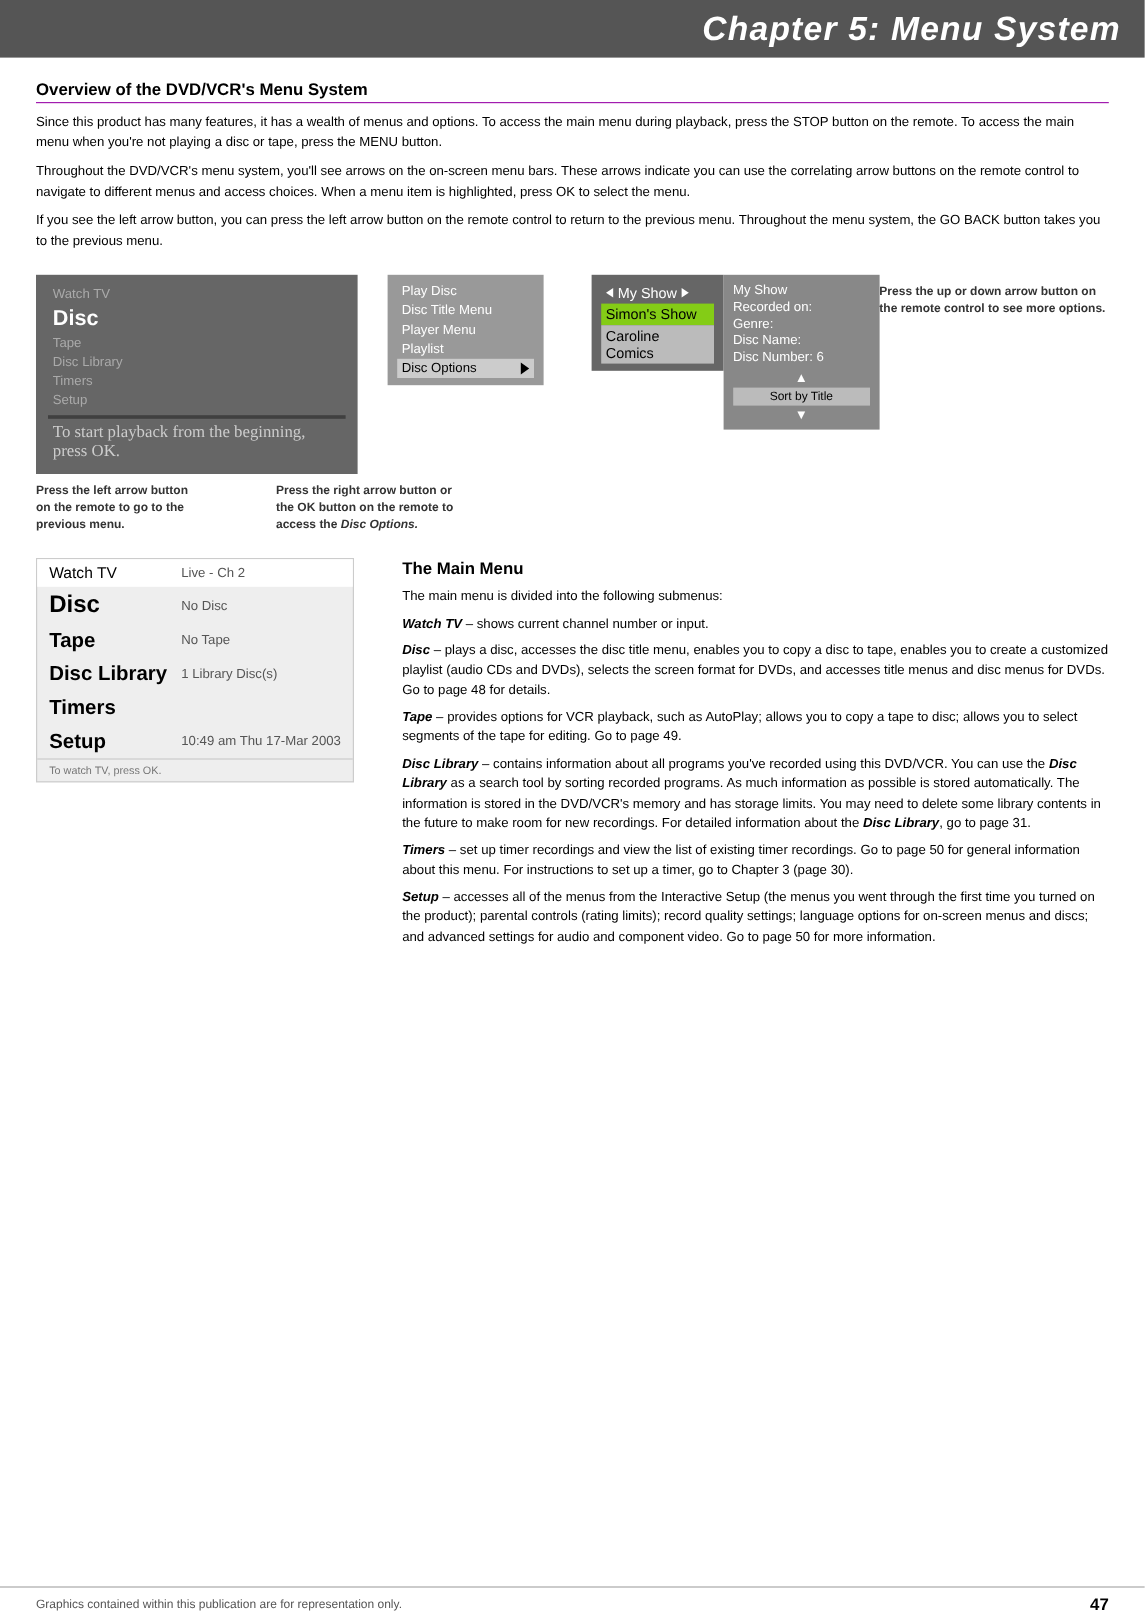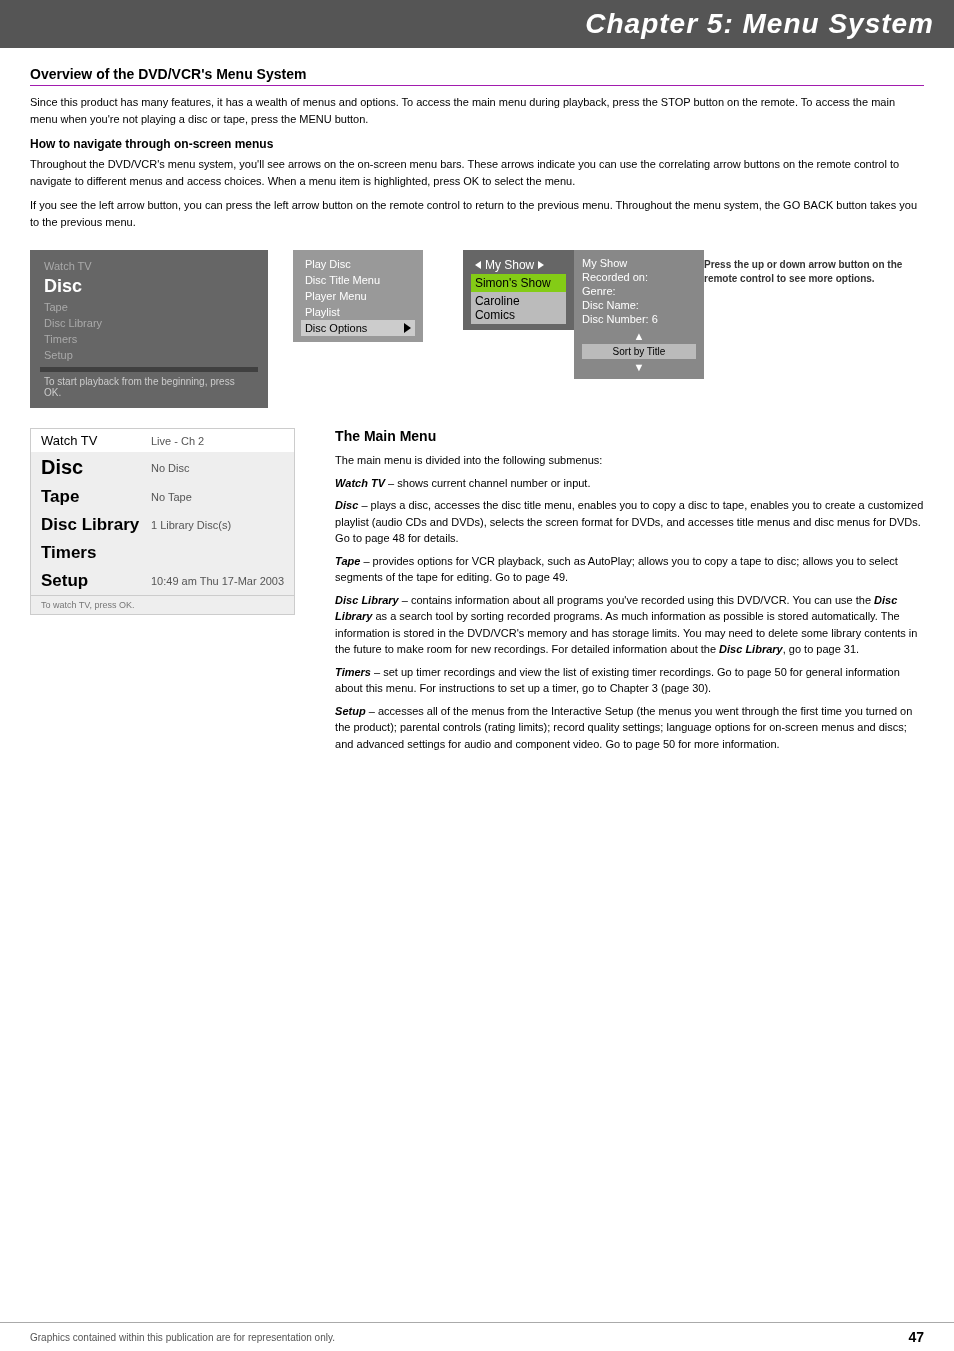--- a/index.html
+++ b/index.html
@@ -225,51 +225,58 @@
 <div class="chapter-header">
   <span>Chapter 5: Menu System</span>
 </div>
 
 <div class="main-content">
 
   <div class="section-title">Overview of the DVD/VCR's Menu System</div>
 
   <p class="body-text">Since this product has many features, it has a wealth of menus and options. To access the main menu during playback, press the STOP button on the remote. To access the main menu when you're not playing a disc or tape, press the MENU button.</p>
 
-  <div class="sub-heading">How to navigate through on-screen menus</div>
   <p class="body-text">Throughout the DVD/VCR's menu system, you'll see arrows on the on-screen menu bars. These arrows indicate you can use the correlating arrow buttons on the remote control to navigate to different menus and access choices. When a menu item is highlighted, press OK to select the menu.</p>
   <p class="body-text">If you see the left arrow button, you can press the left arrow button on the remote control to return to the previous menu. Throughout the menu system, the GO BACK button takes you to the previous menu.</p>
 
   <div class="diagrams-container-top">
 
     <div class="diag-left-group">
       <div class="diag-screens-row">
 
         <div style="background:#666; padding:8px 10px; min-width:130px; color:#fff;">
           <div style="font-size:11px; color:#aaa; padding:2px 4px;">Watch TV</div>
           <div style="font-size:18px; font-weight:bold; color:#fff; padding:2px 4px;">Disc</div>
           <div style="font-size:11px; color:#aaa; padding:2px 4px;">Tape</div>
           <div style="font-size:11px; color:#aaa; padding:2px 4px;">Disc Library</div>
           <div style="font-size:11px; color:#aaa; padding:2px 4px;">Timers</div>
           <div style="font-size:11px; color:#aaa; padding:2px 4px;">Setup</div>
-          <div style="font-size:10px; color:#ccc; padding:4px 4px 2px 4px; border-top:5px solid #404040; margin-top:4px;">To start playback from the beginning, press OK.</div>
+          <div style="font-size:14px; color:#ccc; padding:4px 4px 2px 4px; border-top:3px solid #404040; margin-top:4px;font-family:Liberation Serif, serif;">To start playback from the beginning, press OK.</div>
         </div>
 
         <div style="background:#999; padding:6px 8px; min-width:130px; color:#fff; font-size:11px;margin-left:25px;">
           <div style="padding:2px 4px;">Play Disc</div>
           <div style="padding:2px 4px;">Disc Title Menu</div>
           <div style="padding:2px 4px;">Player Menu</div>
           <div style="padding:2px 4px;">Playlist</div>
           <div style="padding:2px 4px; background:#ccc; color:#000; display:flex; align-items:center; justify-content:space-between;">
             <span>Disc Options</span>
             <span class="arrow-right-indicator" style="border-left-color:#000;"></span>
           </div>
         </div>
       </div>
 
+      <div class="caption-row" style="margin-top:8px;">
+        <div class="caption-col" style="max-width:140px;">
+          <p><b>Press the left arrow button on the remote to go to the previous menu.</b></p>
+        </div>
+        <div class="caption-col" style="max-width:160px; margin-left:20px;">
+          <p><b>Press the right arrow button or the OK button on the remote to access the <em>Disc Options.</em></b></p>
+        </div>
+      </div>
     </div>
 
     <div class="diag-right-group">
       <div class="diag-screens-row">
 
         <div style="background:#666; padding:6px 8px; min-width:110px; color:#fff; font-size:12px;">
           <div style="display:flex; align-items:center; gap:4px; padding:2px 4px;">
             <span class="arrow-left-white"></span>
             <span>My Show</span>
             <span class="arrow-right-white"></span>

